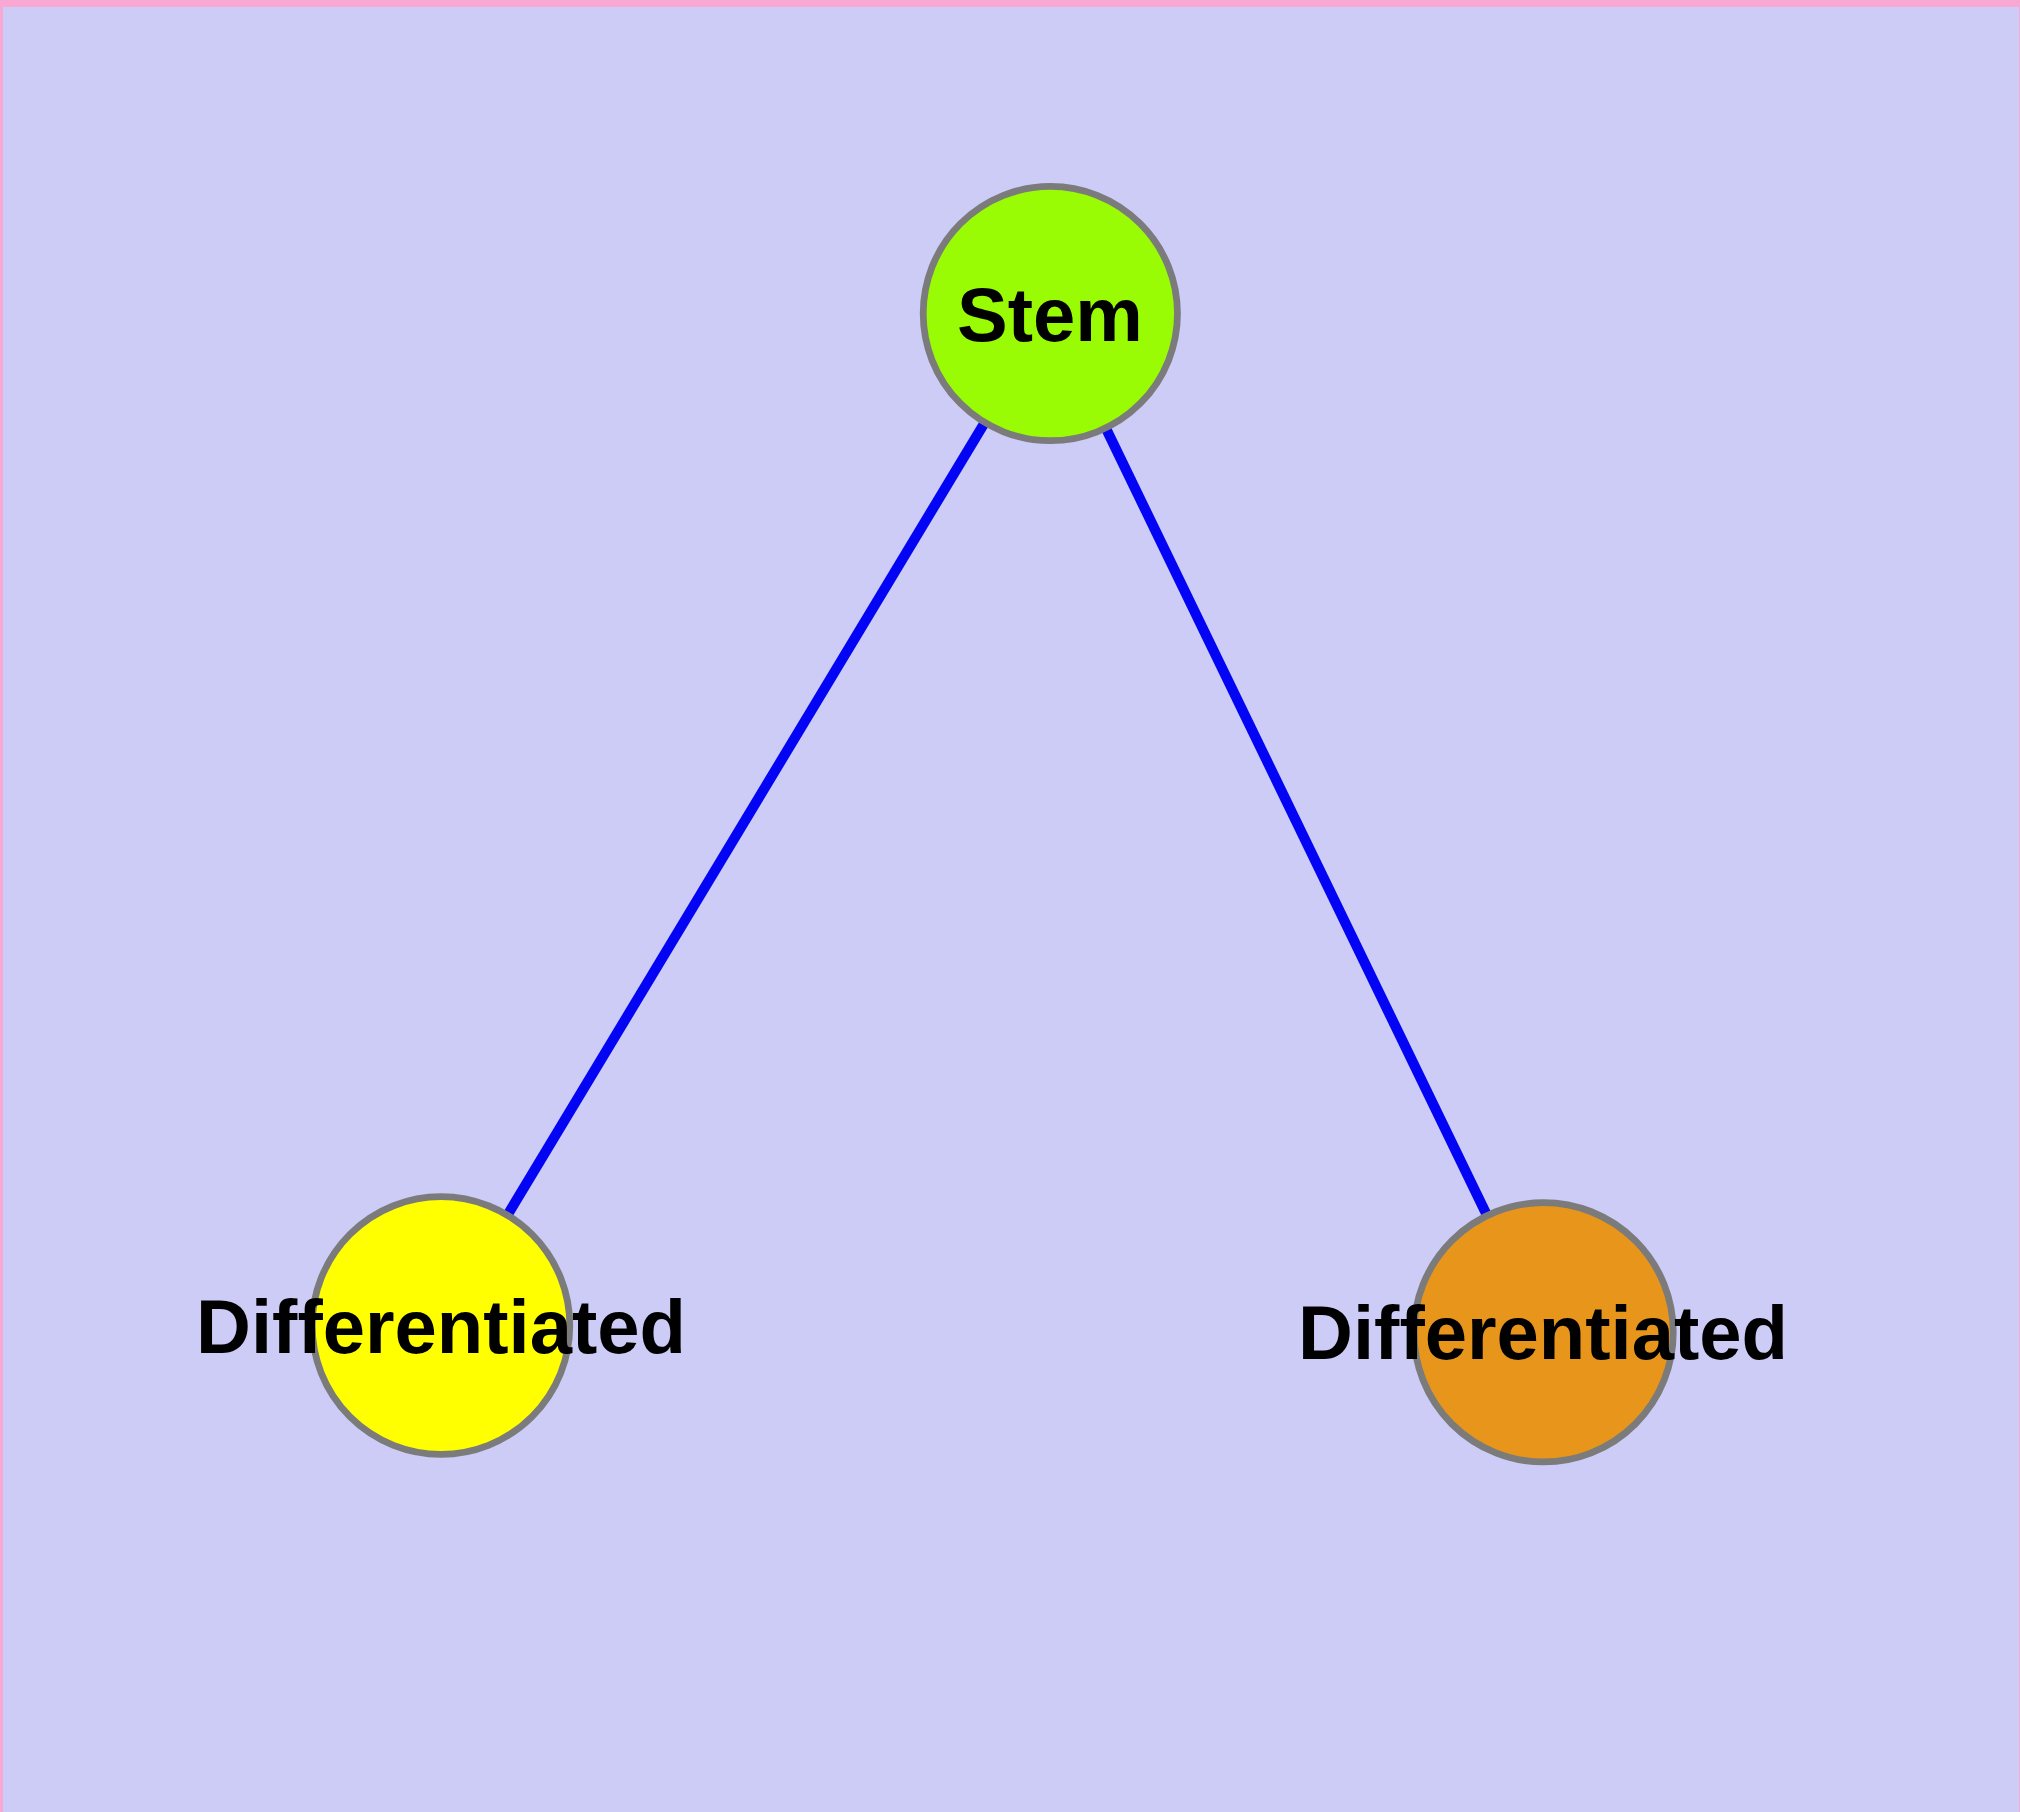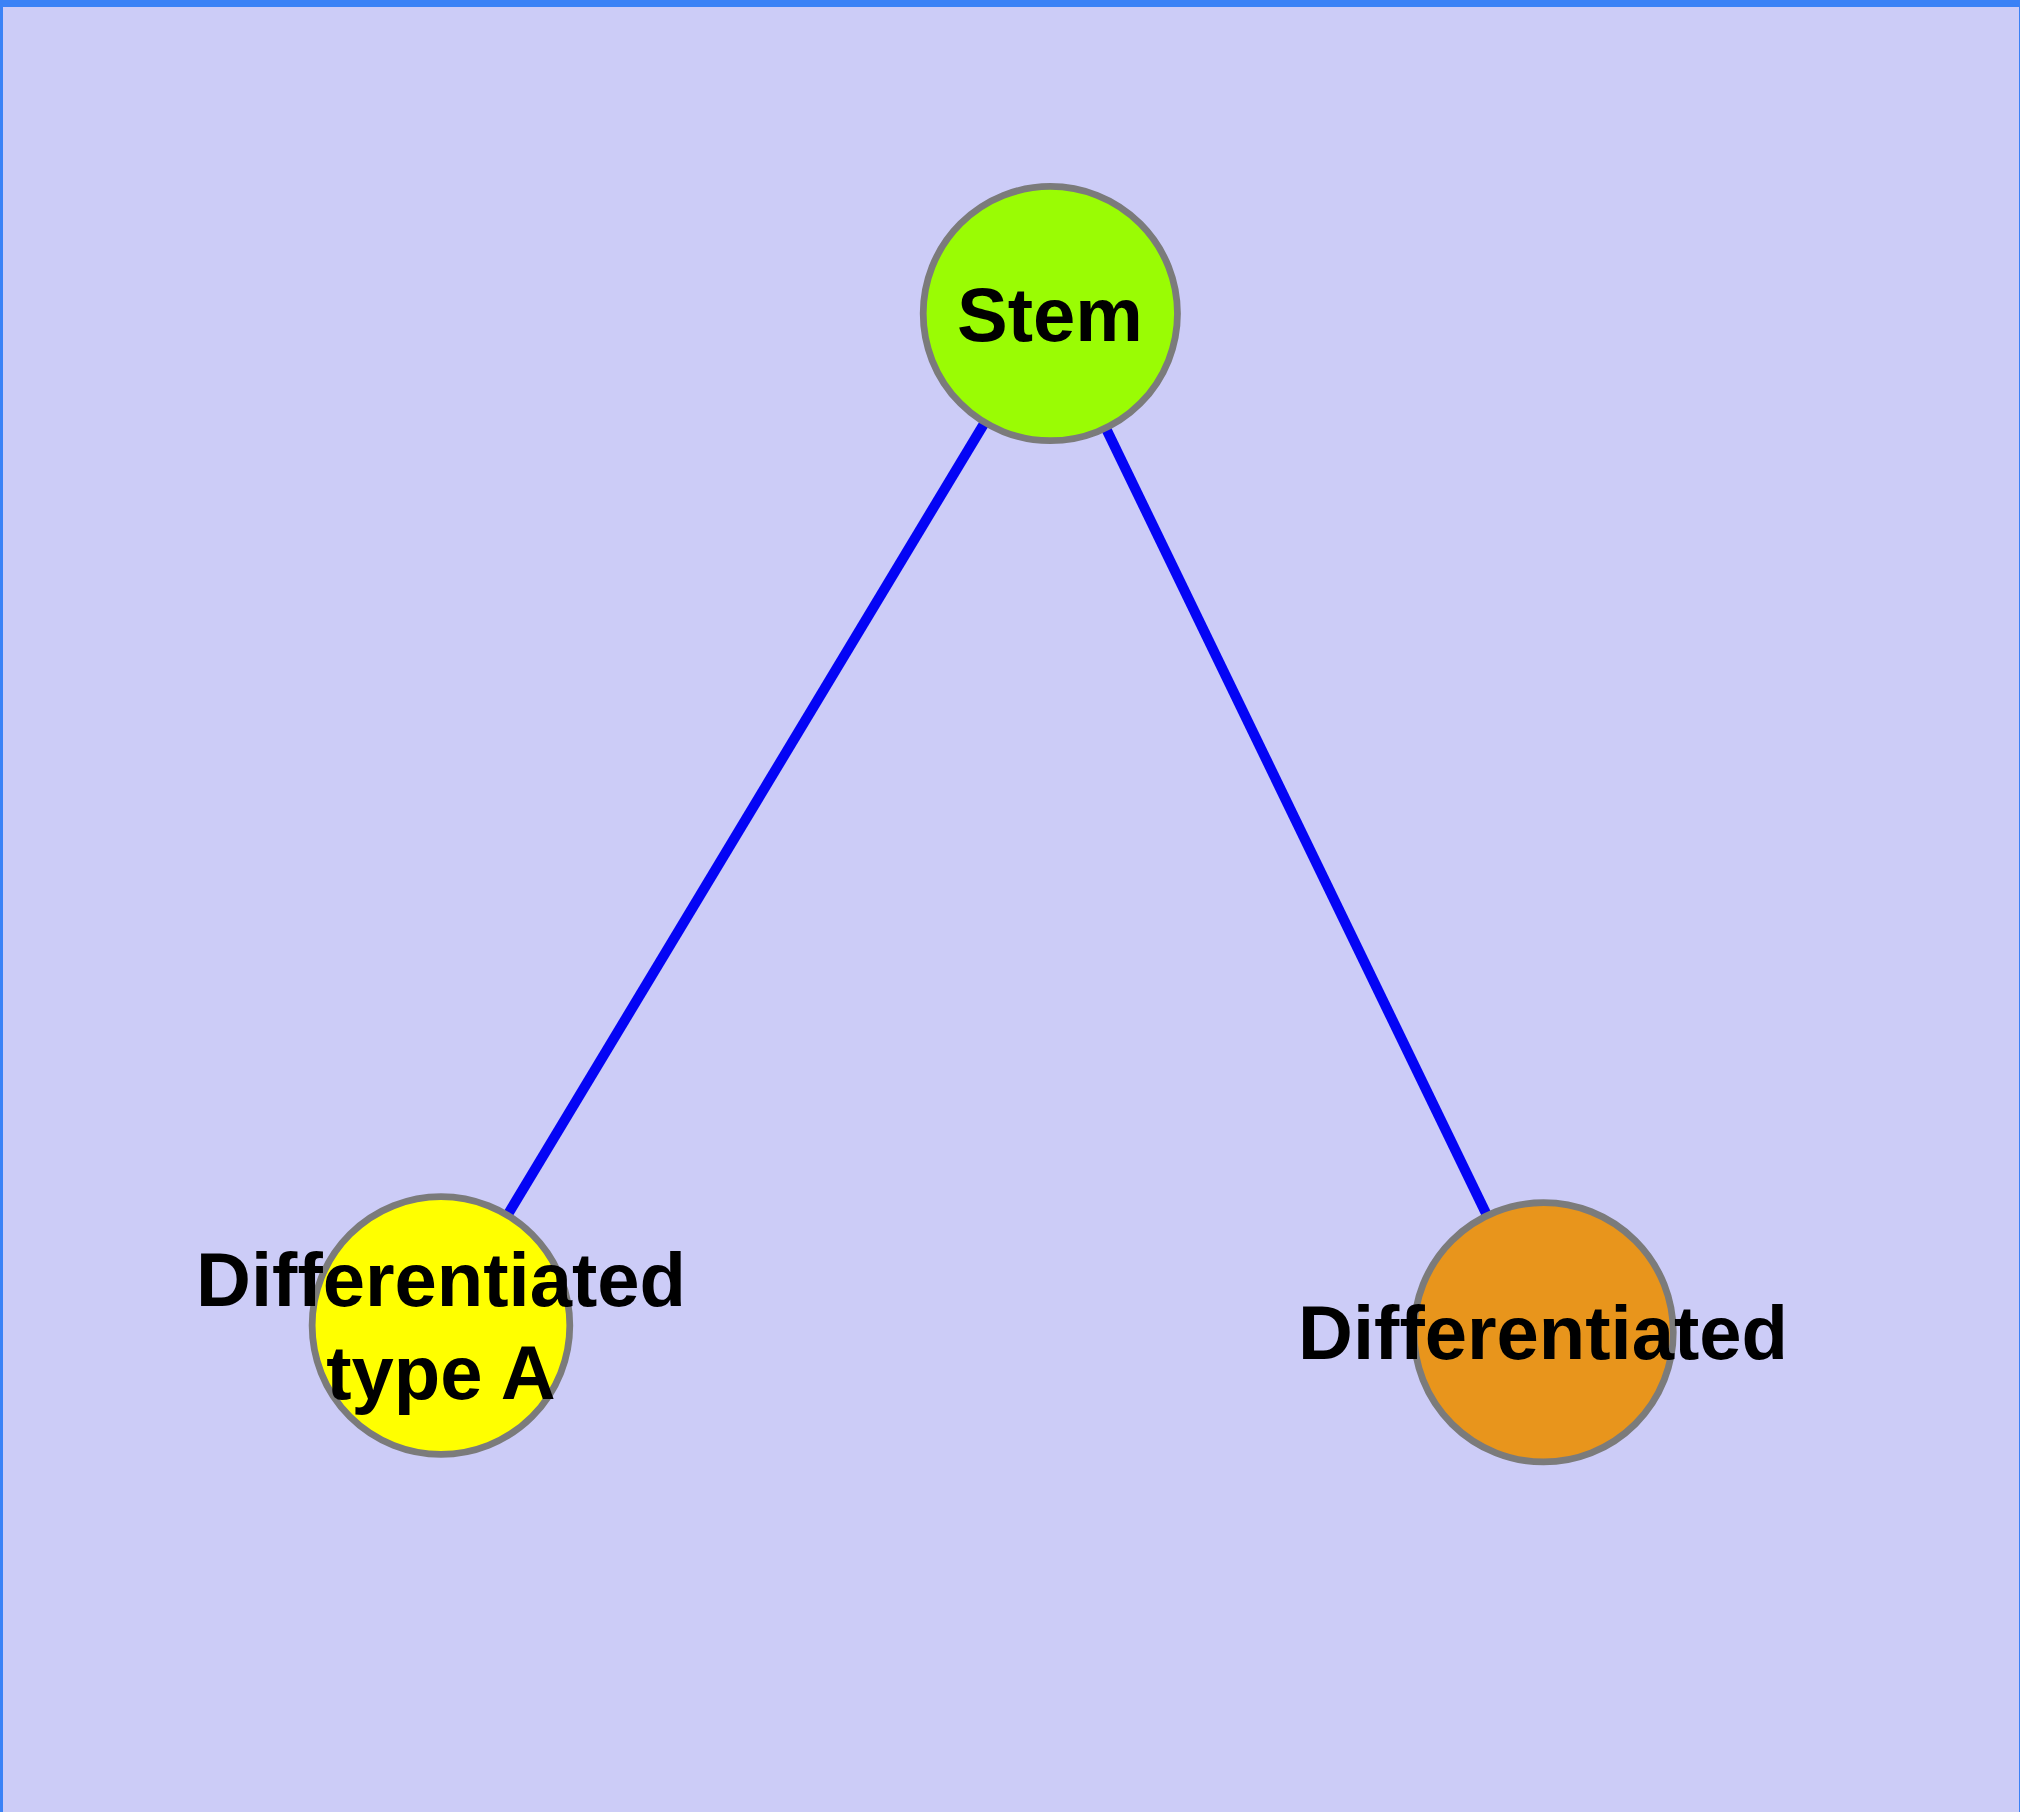--- a/index.html
+++ b/index.html
@@ -6,21 +6,21 @@
     margin: 0;
     padding: 0;
     background: #FFFFFF;
     font-family: "Liberation Sans", sans-serif;
   }
   .screen {
     position: relative;
     width: 2021px;
     height: 1812px;
     overflow: hidden;
-    background: #3b82f6;
+    background: #f9a8d4;
   }
   .graph-bg {
     position: absolute;
     left: 2.5px;
     top: 6.8px;
     right: 2.5px;
     bottom: 0;
   }
   svg.diagram-layer {
     position: absolute;
@@ -55,17 +55,17 @@
   <div class="graph-bg" id="graph-bg" style="background: rgb(204, 204, 247);"></div>
   <svg class="diagram-layer" id="diagram-svg" viewBox="0 0 2384 2138">
       <line x1="1239" y1="370" x2="520" y2="1564" stroke="#0404F5" stroke-width="12"></line>
       <line x1="1239" y1="370" x2="1821" y2="1572" stroke="#0404F5" stroke-width="12"></line>
       <circle cx="1239" cy="370" r="150" fill="#9AFC04" stroke="#7B7B7B" stroke-width="8"></circle>
       <circle cx="520" cy="1564" r="152" fill="#FFFF00" stroke="#7B7B7B" stroke-width="8"></circle>
       <circle cx="1821" cy="1572" r="153" fill="#E8951C" stroke="#7B7B7B" stroke-width="8"></circle>
     </svg>
   <div class="labels-layer" id="labels-layer">
       <div class="node-label" style="left: 1050px; top: 314px; color: rgb(0, 0, 0);"><span>Stem</span></div>
-      <div class="node-label" style="left: 441px; top: 1326px; color: rgb(0, 0, 0);"><span>Differentiated</span><br><span>type A</span></div>
+      <div class="node-label" style="left: 441px; top: 1326px; color: rgb(0, 0, 0);"><span>Differentiated</span><br></div>
       <div class="node-label" style="left: 1543px; top: 1332px; color: rgb(0, 0, 0);"><span>Differentiated</span><br></div>
     </div>
 </div>
 
 
 </body></html>

